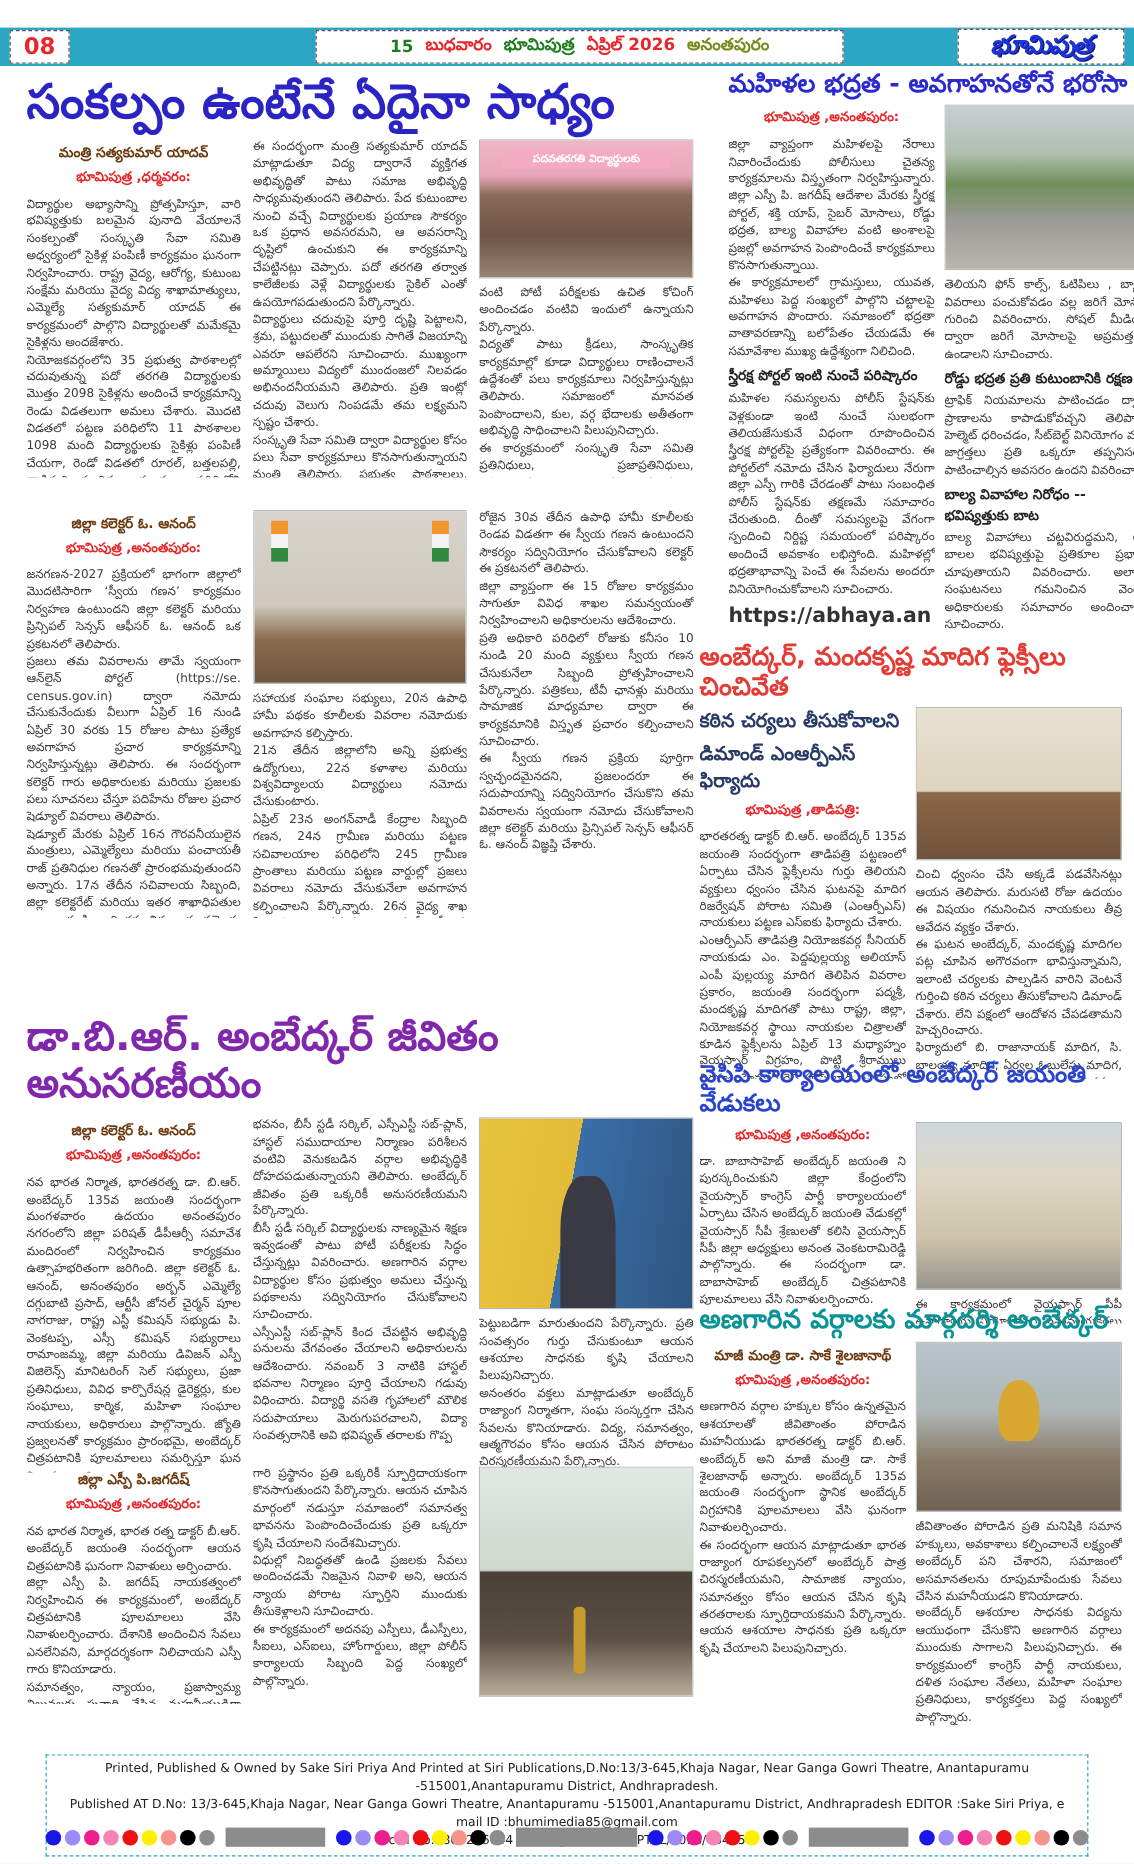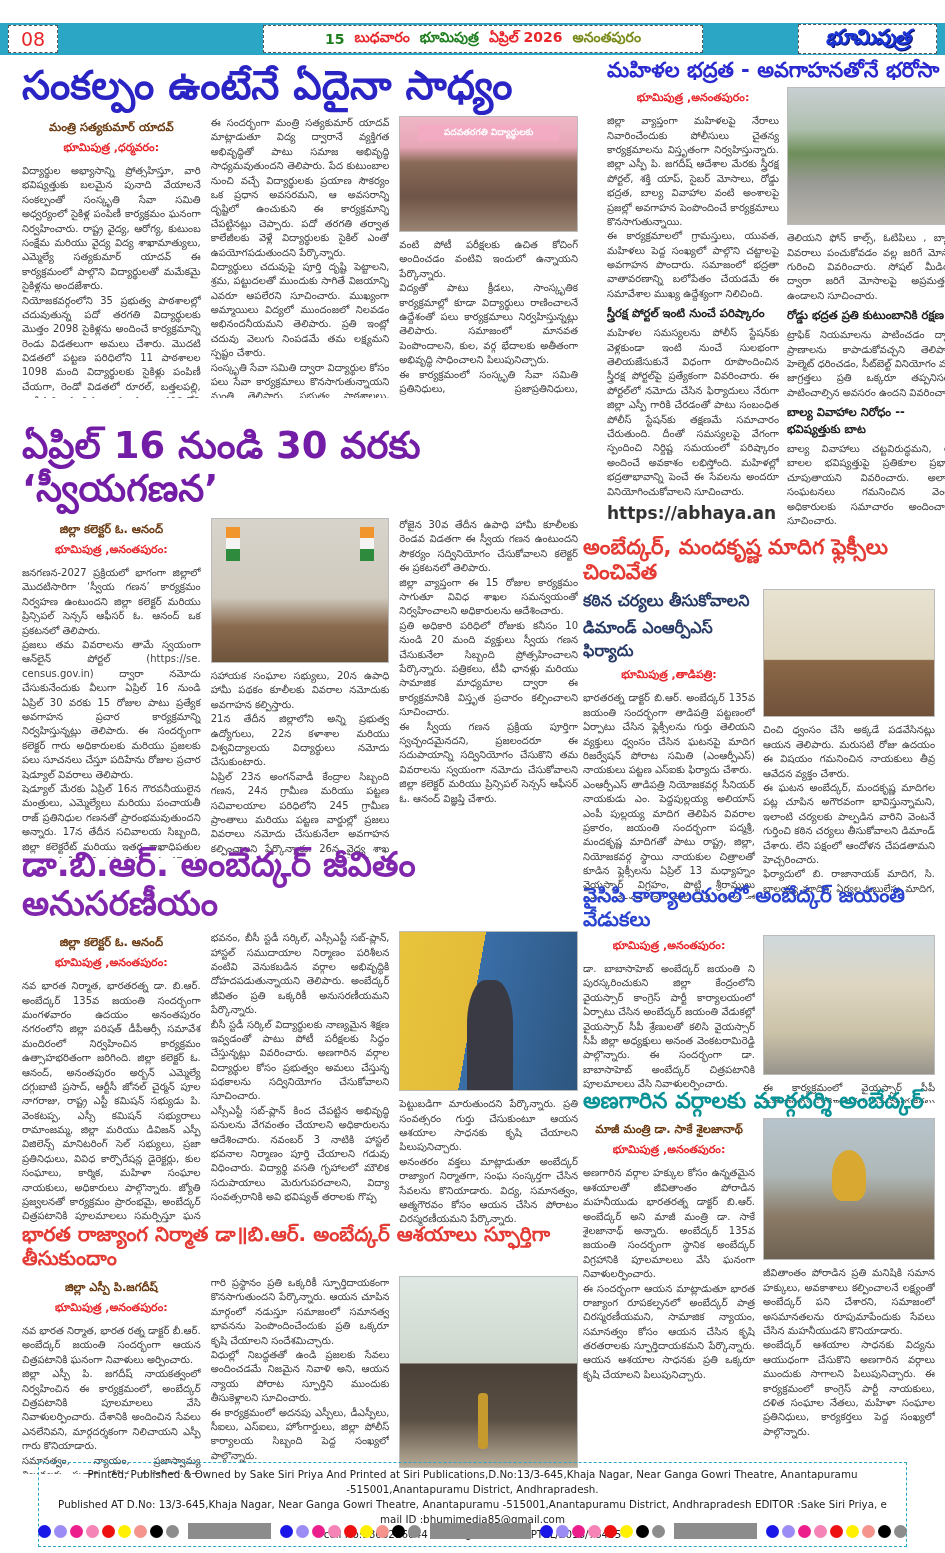--- a/index.html
+++ b/index.html
@@ -3,21 +3,21 @@
 <meta charset="utf-8">
 <style>
   * { margin:0; padding:0; box-sizing:border-box; }
   body { background:#e9e9e9; font-family:"DejaVu Sans", sans-serif; }
   .page { position:relative; width:945px; height:1553px; background:#ffffff; margin:0 auto; overflow:hidden; }
 
   
   .header-bar { position:absolute; top:23px; left:0; width:945px; height:32px; background:#2ba6c5; }
   .pagenum-box { position:absolute; top:25px; left:8px; width:50px; height:28px; background:#fff;
     border:1px dashed #555; display:flex; align-items:center; justify-content:center;
-    color:#e8262a; font-weight:normal; font-size:19px; }
+    color:#e8262a; font-weight:bold; font-size:19px; }
   .dateline-box { position:absolute; top:25px; left:263px; width:440px; height:28px; background:#fff;
     border:1px dashed #555; display:flex; align-items:center; justify-content:center; gap:10px;
     font-weight:bold; font-size:14px; }
   .dl-green { color:#1e7d1e; } .dl-red { color:#e8262a; } .dl-olive { color:#7a8a1a; }
   .masthead-box { position:absolute; top:24px; left:798px; width:139px; height:30px; background:#fff;
     border:1px dashed #555; display:flex; align-items:center; justify-content:center; }
   .masthead-text { color:#1c35d6; font-weight:bold; font-size:21px; font-style:italic;
     text-shadow:1px 1px 0 #0a1470; letter-spacing:-1px; }
 
   
@@ -103,21 +103,20 @@
           <div class="photo-banner-strip">పదవతరగతి విద్యార్థులకు</div>
         </div>
         <div class="body-text">వంటి పోటీ పరీక్షలకు ఉచిత కోచింగ్ అందించడం వంటివి ఇందులో ఉన్నాయని పేర్కొన్నారు.
 విద్యతో పాటు క్రీడలు, సాంస్కృతిక కార్యక్రమాల్లో కూడా విద్యార్థులు రాణించాలనే ఉద్దేశంతో పలు కార్యక్రమాలు నిర్వహిస్తున్నట్లు తెలిపారు. సమాజంలో మానవత పెంపొందాలని, కుల, వర్గ భేదాలకు అతీతంగా అభివృద్ధి సాధించాలని పిలుపునిచ్చారు.
 ఈ కార్యక్రమంలో సంస్కృతి సేవా సమితి ప్రతినిధులు, ప్రజాప్రతినిధులు, ఉపాధ్యాయులు, నాలుగు మండలాల విద్యార్థులు, తల్లిదండ్రులు పెద్ద సంఖ్యలో పాల్గొన్నారు.</div>
       </div>
     </div>
   </div>
 
   <div class="article" style="top:425px; left:22px; width:556px;">
-    <div class="hl-2">ఏప్రిల్ 16 నుండి 30 వరకు ‘స్వీయగణన’</div>
     <div class="cols" style="height:340px;">
       <div class="col">
         <div class="byline">జిల్లా కలెక్టర్ ఓ. ఆనంద్</div>
         <div class="dateline">భూమిపుత్ర ,అనంతపురం:</div>
         <div class="body-text">జనగణన-2027 ప్రక్రియలో భాగంగా జిల్లాలో మొదటిసారిగా ‘స్వీయ గణన’ కార్యక్రమం నిర్వహణ ఉంటుందని జిల్లా కలెక్టర్ మరియు ప్రిన్సిపల్ సెన్సస్ ఆఫీసర్ ఓ. ఆనంద్ ఒక ప్రకటనలో తెలిపారు.
 ప్రజలు తమ వివరాలను తామే స్వయంగా ఆన్‌లైన్ పోర్టల్ (https://se. census.gov.in) ద్వారా నమోదు చేసుకునేందుకు వీలుగా ఏప్రిల్ 16 నుండి ఏప్రిల్ 30 వరకు 15 రోజుల పాటు ప్రత్యేక అవగాహన ప్రచార కార్యక్రమాన్ని నిర్వహిస్తున్నట్లు తెలిపారు. ఈ సందర్భంగా కలెక్టర్ గారు అధికారులకు మరియు ప్రజలకు పలు సూచనలు చేస్తూ పదిహేను రోజుల ప్రచార షెడ్యూల్ వివరాలు తెలిపారు.
 షెడ్యూల్ మేరకు ఏప్రిల్ 16న గౌరవనీయులైన మంత్రులు, ఎమ్మెల్యేలు మరియు పంచాయతీ రాజ్ ప్రతినిధుల గణనతో ప్రారంభమవుతుందని అన్నారు. 17న తేదీన సచివాలయ సిబ్బంది, జిల్లా కలెక్టరేట్ మరియు ఇతర శాఖాధిపతుల కార్యాలయ సిబ్బంది తమ వివరాలను నమోదు చేసుకోవాలని సూచించారు - 18న పద్మ అవార్డు గ్రహీతలు, క్రీడాకారులు మరియు కళాకారుల వంటి ప్రముఖ వ్యక్తులు స్వీయగణన - 19న ద్వారా మరియు స్వయం</div>
       </div>
       <div class="col">
         <div class="photo photo-office-flags">
@@ -157,21 +156,20 @@
           <div class="photo-person"></div>
         </div>
         <div class="body-text">పెట్టుబడిగా మారుతుందని పేర్కొన్నారు. ప్రతి సంవత్సరం గుర్తు చేసుకుంటూ ఆయన ఆశయాల సాధనకు కృషి చేయాలని పిలుపునిచ్చారు.
 అనంతరం వక్తలు మాట్లాడుతూ అంబేద్కర్ రాజ్యాంగ నిర్మాతగా, సంఘ సంస్కర్తగా చేసిన సేవలను కొనియాడారు. విద్య, సమానత్వం, ఆత్మగౌరవం కోసం ఆయన చేసిన పోరాటం చిరస్మరణీయమని పేర్కొన్నారు.
 ఈ కార్యక్రమంలో వివిధ శాఖల అధికారులు, సిబ్బంది, విద్యార్థులు పెద్ద సంఖ్యలో పాల్గొన్నారు.</div>
       </div>
     </div>
   </div>
 
   <div class="article" style="top:1222px; left:22px; width:556px;">
-    <div class="hl-4">భారత రాజ్యాంగ నిర్మాత  డా॥బి.ఆర్. అంబేద్కర్ ఆశయాలు స్ఫూర్తిగా తీసుకుందాం</div>
     <div class="cols" style="height:198px;">
       <div class="col">
         <div class="byline">జిల్లా ఎస్పీ పి.జగదీష్</div>
         <div class="dateline">భూమిపుత్ర ,అనంతపురం:</div>
         <div class="body-text">నవ భారత నిర్మాత, భారత రత్న డాక్టర్ బీ.ఆర్. అంబేద్కర్ జయంతి సందర్భంగా ఆయన చిత్రపటానికి ఘనంగా నివాళులు అర్పించారు.
 జిల్లా ఎస్పీ పి. జగదీష్ నాయకత్వంలో నిర్వహించిన ఈ కార్యక్రమంలో, అంబేద్కర్ చిత్రపటానికి పూలమాలలు వేసి నివాళులర్పించారు. దేశానికి అందించిన సేవలు ఎనలేనివని, మార్గదర్శకంగా నిలిచాయని ఎస్పీ గారు కొనియాడారు.
 సమానత్వం, న్యాయం, ప్రజాస్వామ్య విలువలకు పునాది వేసిన మహనీయుడిగా అభివర్ణించారు.</div>
       </div>
       <div class="col">
         <div class="body-text">గారి ప్రస్థానం ప్రతి ఒక్కరికీ స్ఫూర్తిదాయకంగా కొనసాగుతుందని పేర్కొన్నారు. ఆయన చూపిన మార్గంలో నడుస్తూ సమాజంలో సమానత్వ భావనను పెంపొందించేందుకు ప్రతి ఒక్కరూ కృషి చేయాలని సందేశమిచ్చారు.

